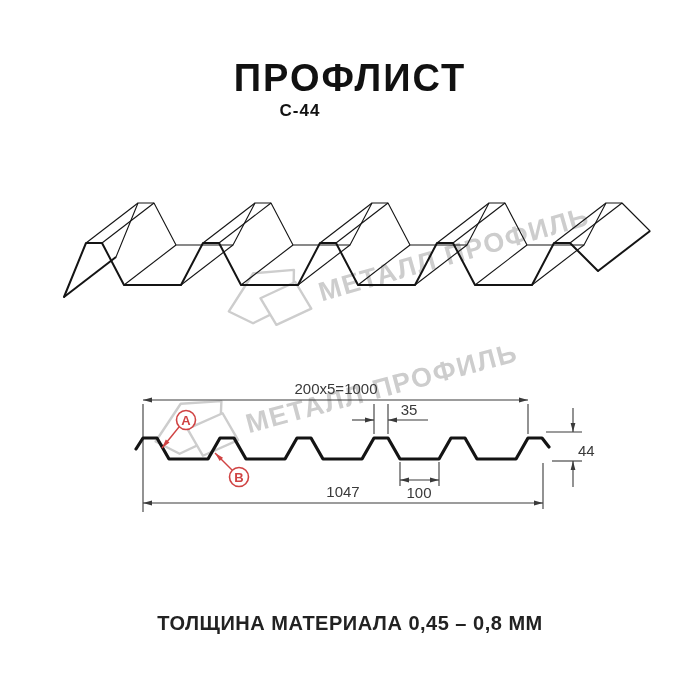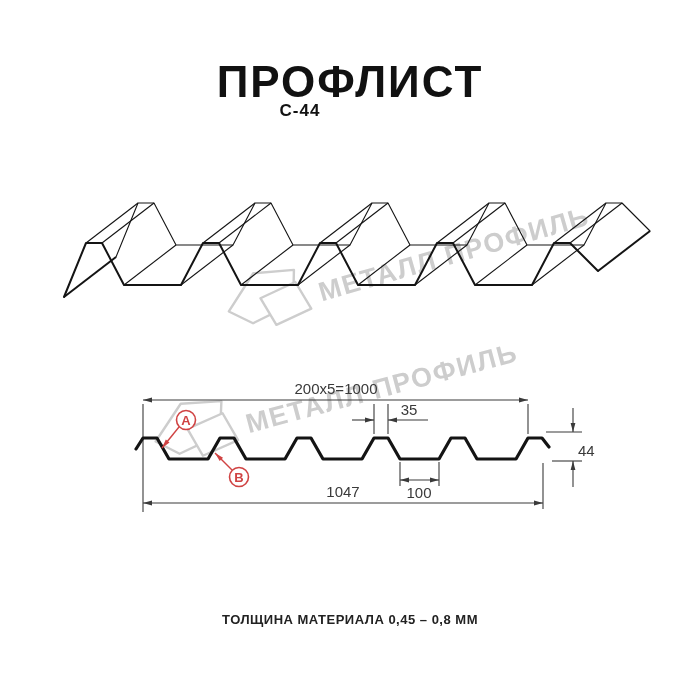--- a/index.html
+++ b/index.html
@@ -1,23 +1,23 @@
 <!DOCTYPE html>
 <html><head>
 <meta charset="utf-8">
 <style>
   html,body{margin:0;padding:0;background:#fff;}
   .page{position:relative;width:700px;height:700px;background:#fff;overflow:hidden;
         font-family:"Liberation Sans", sans-serif;}
   .title{position:absolute;top:57px;left:0;width:700px;text-align:center;
-         font-size:44px;font-weight:bold;letter-spacing:2px;color:#111;}
+         font-size:38px;font-weight:bold;letter-spacing:2px;color:#111;}
   .subtitle{position:absolute;top:101px;left:0;width:600px;text-align:center;
             font-size:17px;font-weight:bold;letter-spacing:1px;color:#111;}
   .footer{position:absolute;top:612px;left:0;width:700px;text-align:center;
-          font-size:13px;font-weight:600;letter-spacing:.5px;color:#222;}
+          font-size:20px;font-weight:600;letter-spacing:.5px;color:#222;}
   svg{position:absolute;left:0;top:0;}
   text{font-family:"Liberation Sans", sans-serif;}
 </style>
 </head>
 <body>
 
 <div class="page">
   <div class="title">ПРОФЛИСТ</div>
   <div class="subtitle">С-44</div>
   <svg id="drawing" width="700" height="700" viewBox="0 0 700 700">

